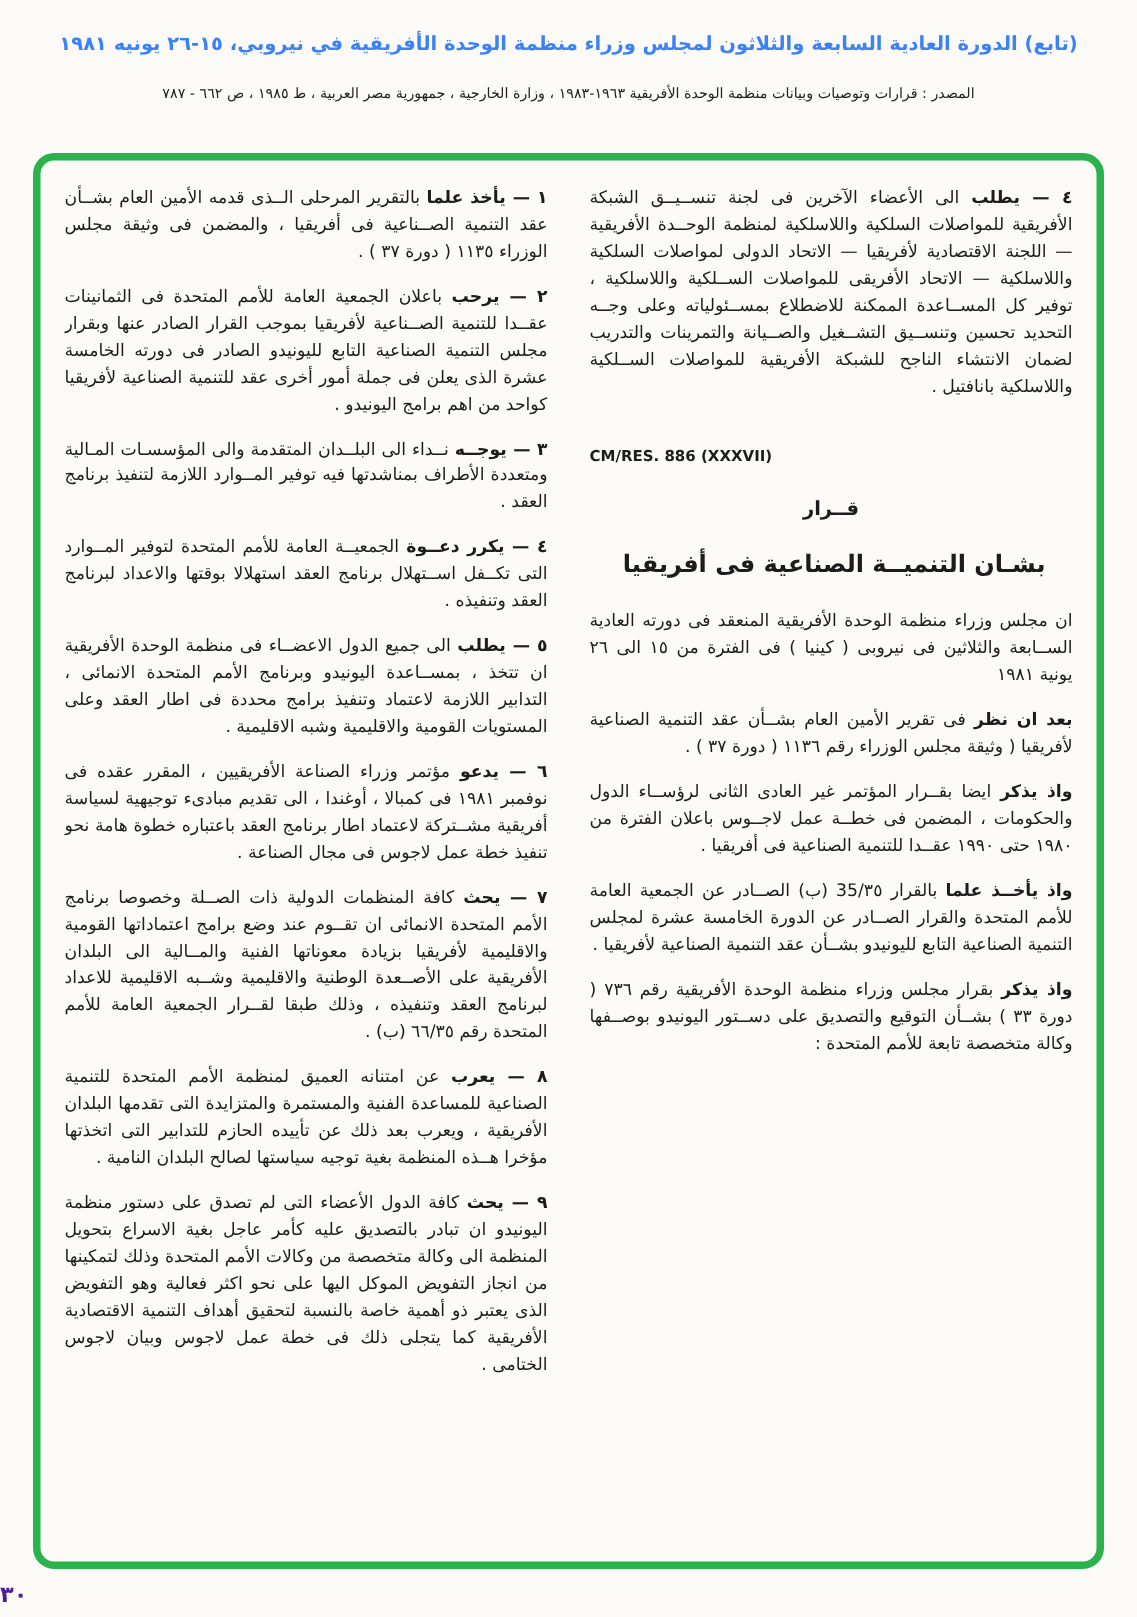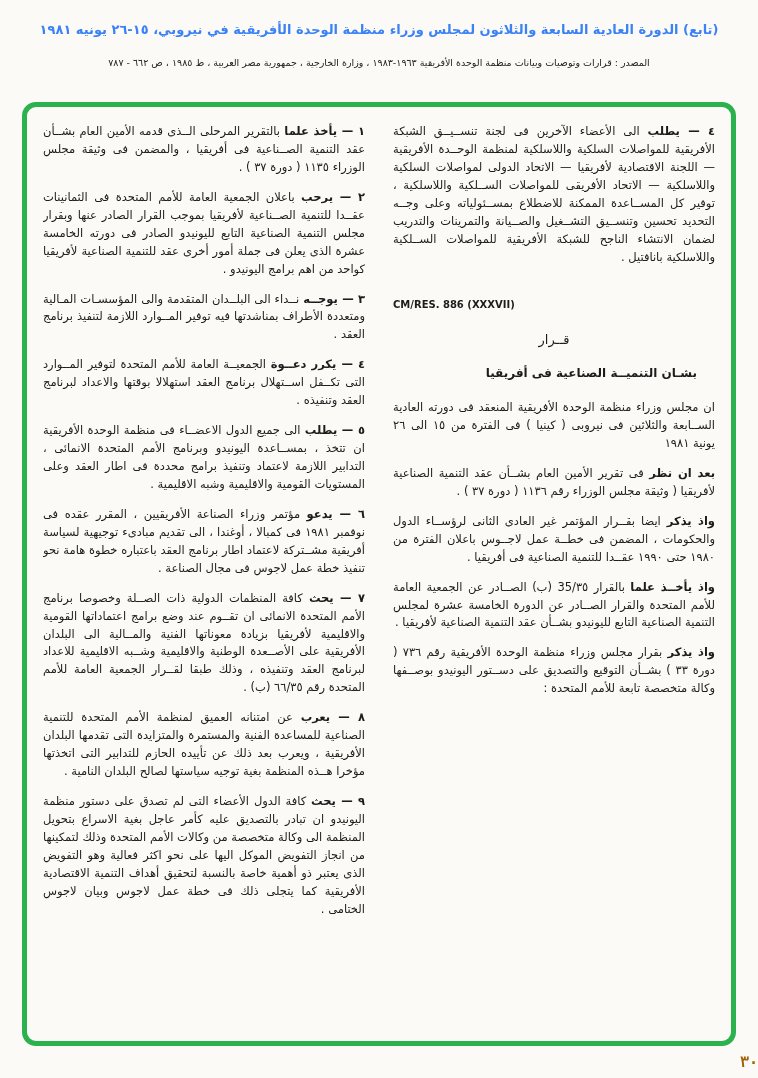--- a/index.html
+++ b/index.html
@@ -59,42 +59,41 @@
   .para .lead { font-weight: bold; }
   .res-code {
     direction: ltr;
     text-align: left;
     font-weight: bold;
     font-size: 10px;
     margin: 30px 0 18px 0;
   }
   .res-title {
     text-align: center;
-    font-weight: normal;
+    font-weight: bold;
     font-size: 13px;
     letter-spacing: 2px;
     margin-bottom: 14px;
   }
   .res-subtitle {
     text-align: right;
     font-weight: bold;
-    font-size: 12px;
+    font-size: 16px;
     padding-right: 18px;
     margin-bottom: 16px;
   }
   .page-number {
     position: absolute;
     bottom: 6px;
     left: 0;
     width: 100%;
-    text-align: right;
+    text-align: left;
     font-weight: bold;
     font-size: 15px;
-    color: #a16207;
-    font-family: Liberation Mono, monospace;
+    color: #4c1d95;
   }
 </style>
 </head>
 <body>
 
 <div class="page-header">
   <div class="header-line1">(تابع) الدورة العادية السابعة والثلاثون لمجلس وزراء منظمة الوحدة الأفريقية في نيروبي، ١٥-٢٦ يونيه ١٩٨١</div>
   <div class="header-line2">المصدر : قرارات وتوصيات وبيانات منظمة الوحدة الأفريقية ١٩٦٣-١٩٨٣ ، وزارة الخارجية ، جمهورية مصر العربية ، ط ١٩٨٥ ، ص ٦٦٢ - ٧٨٧</div>
 </div>
 

